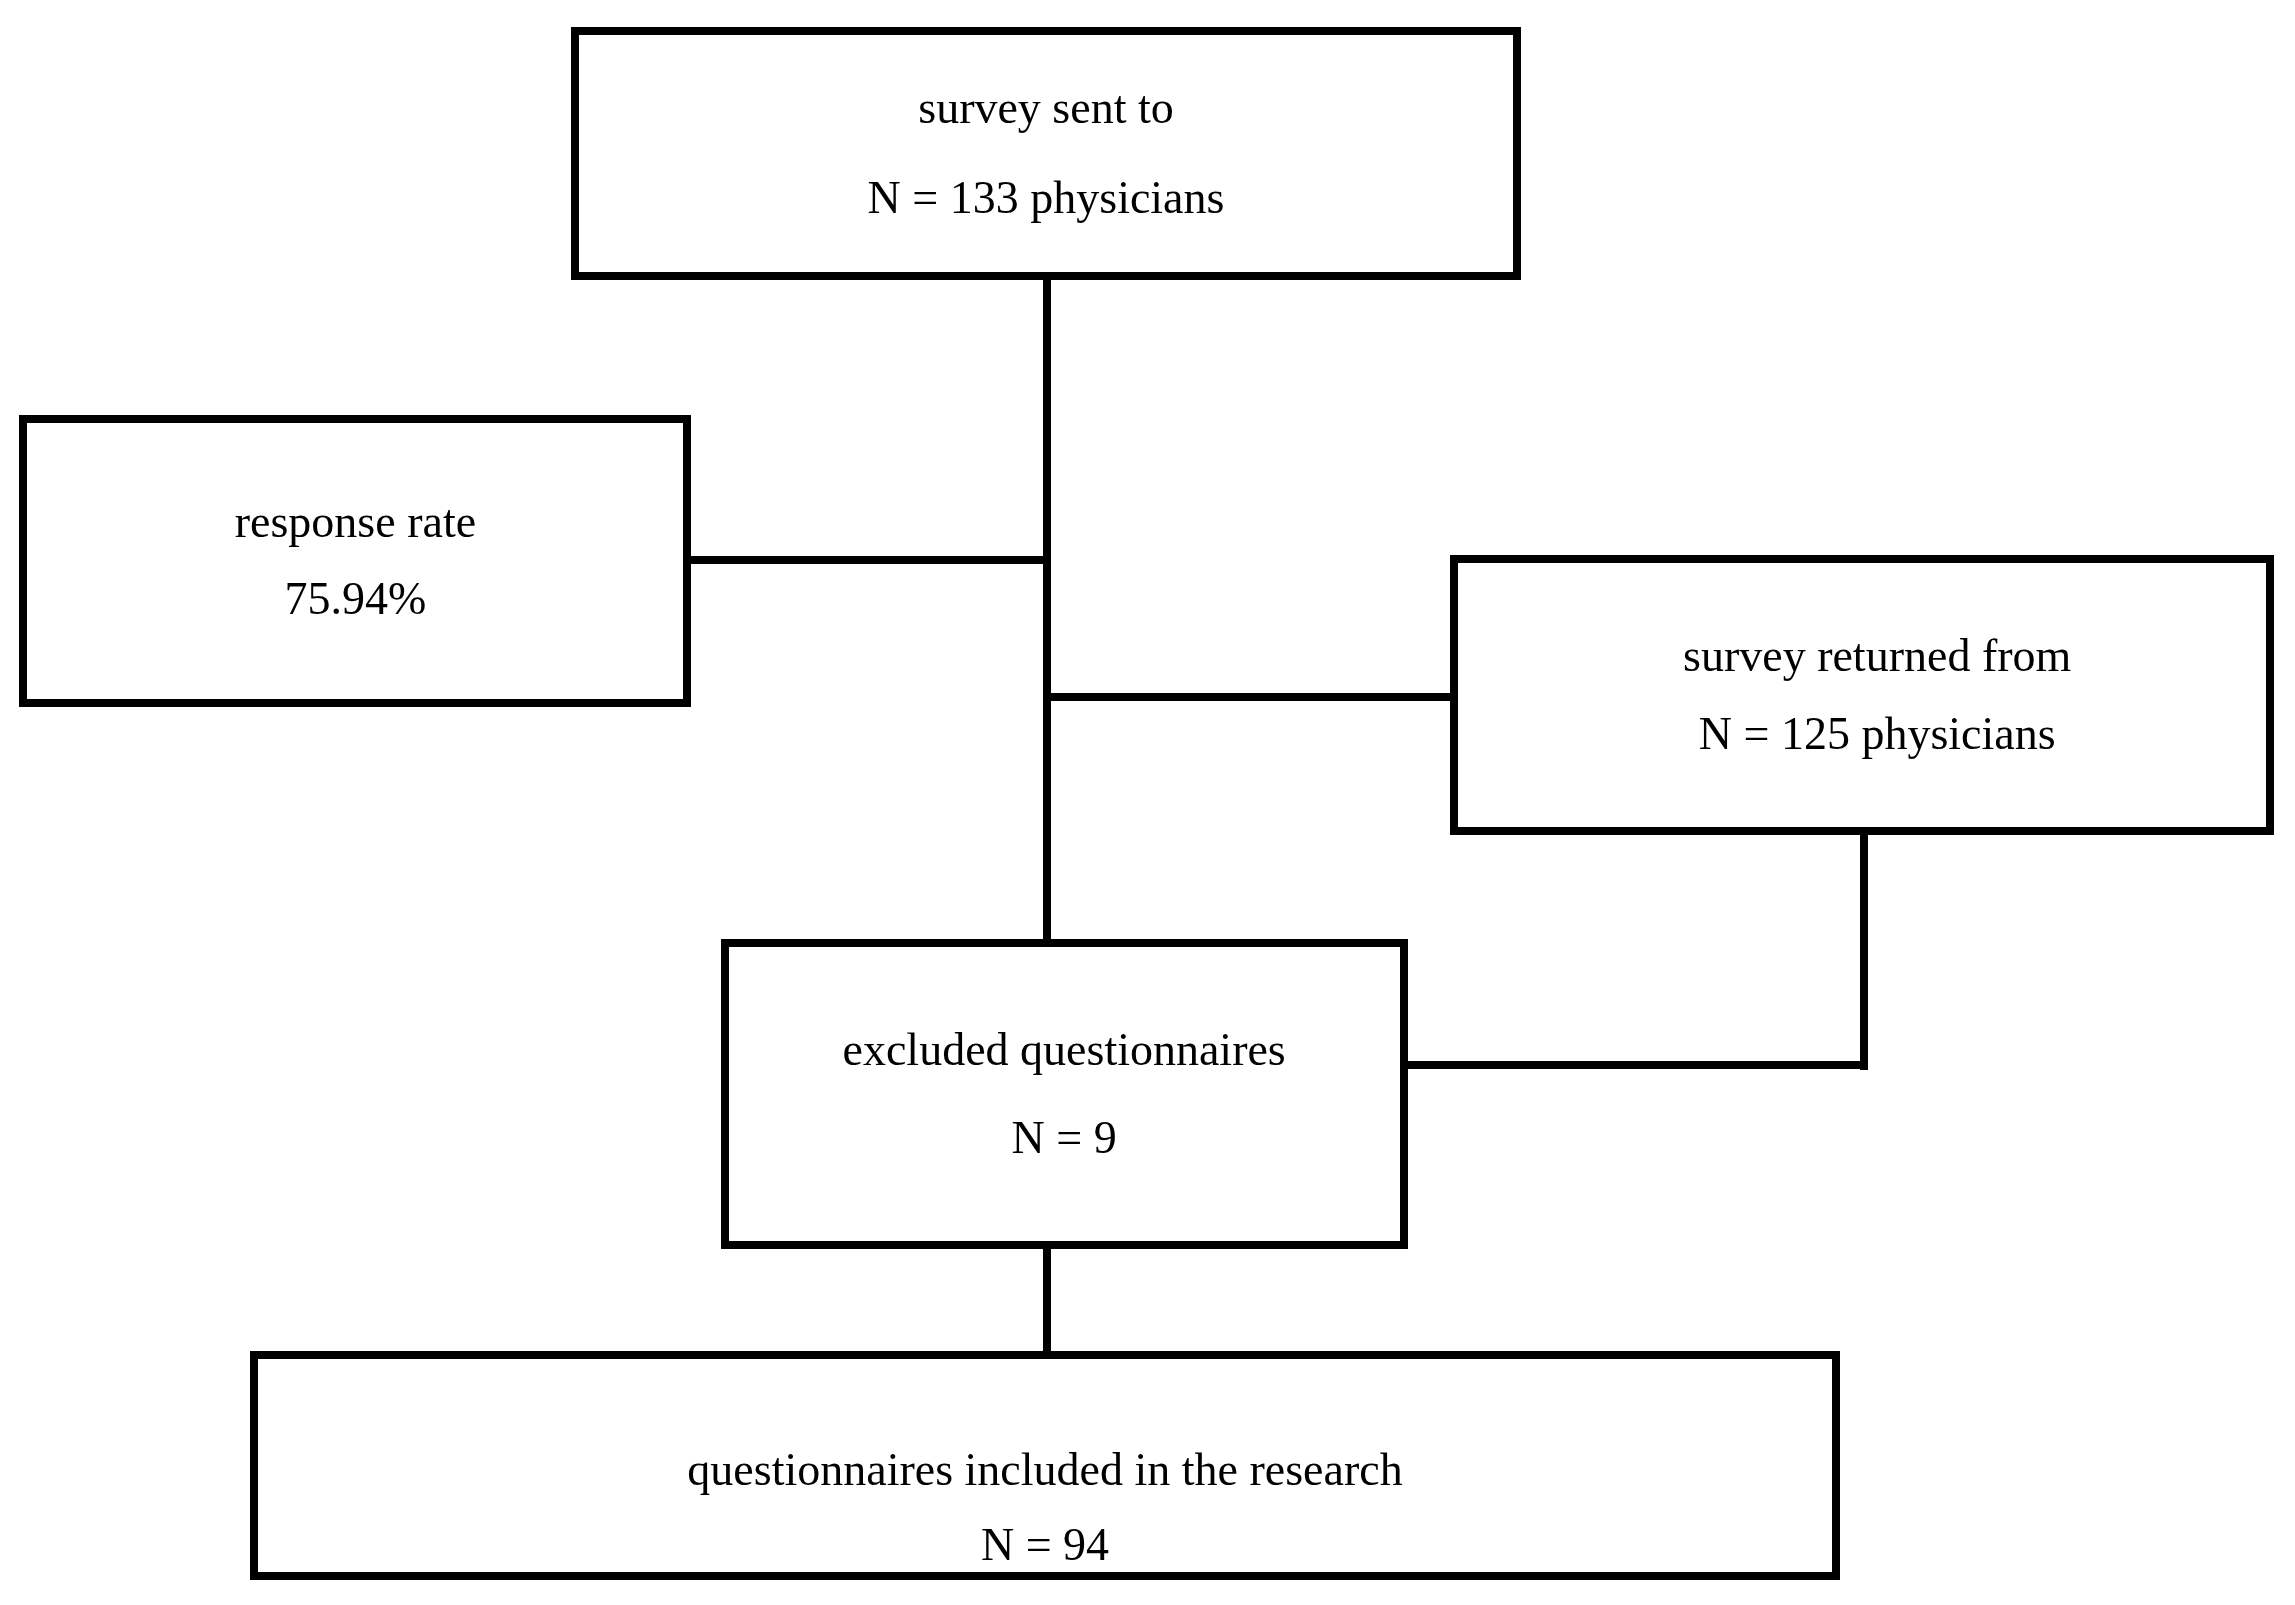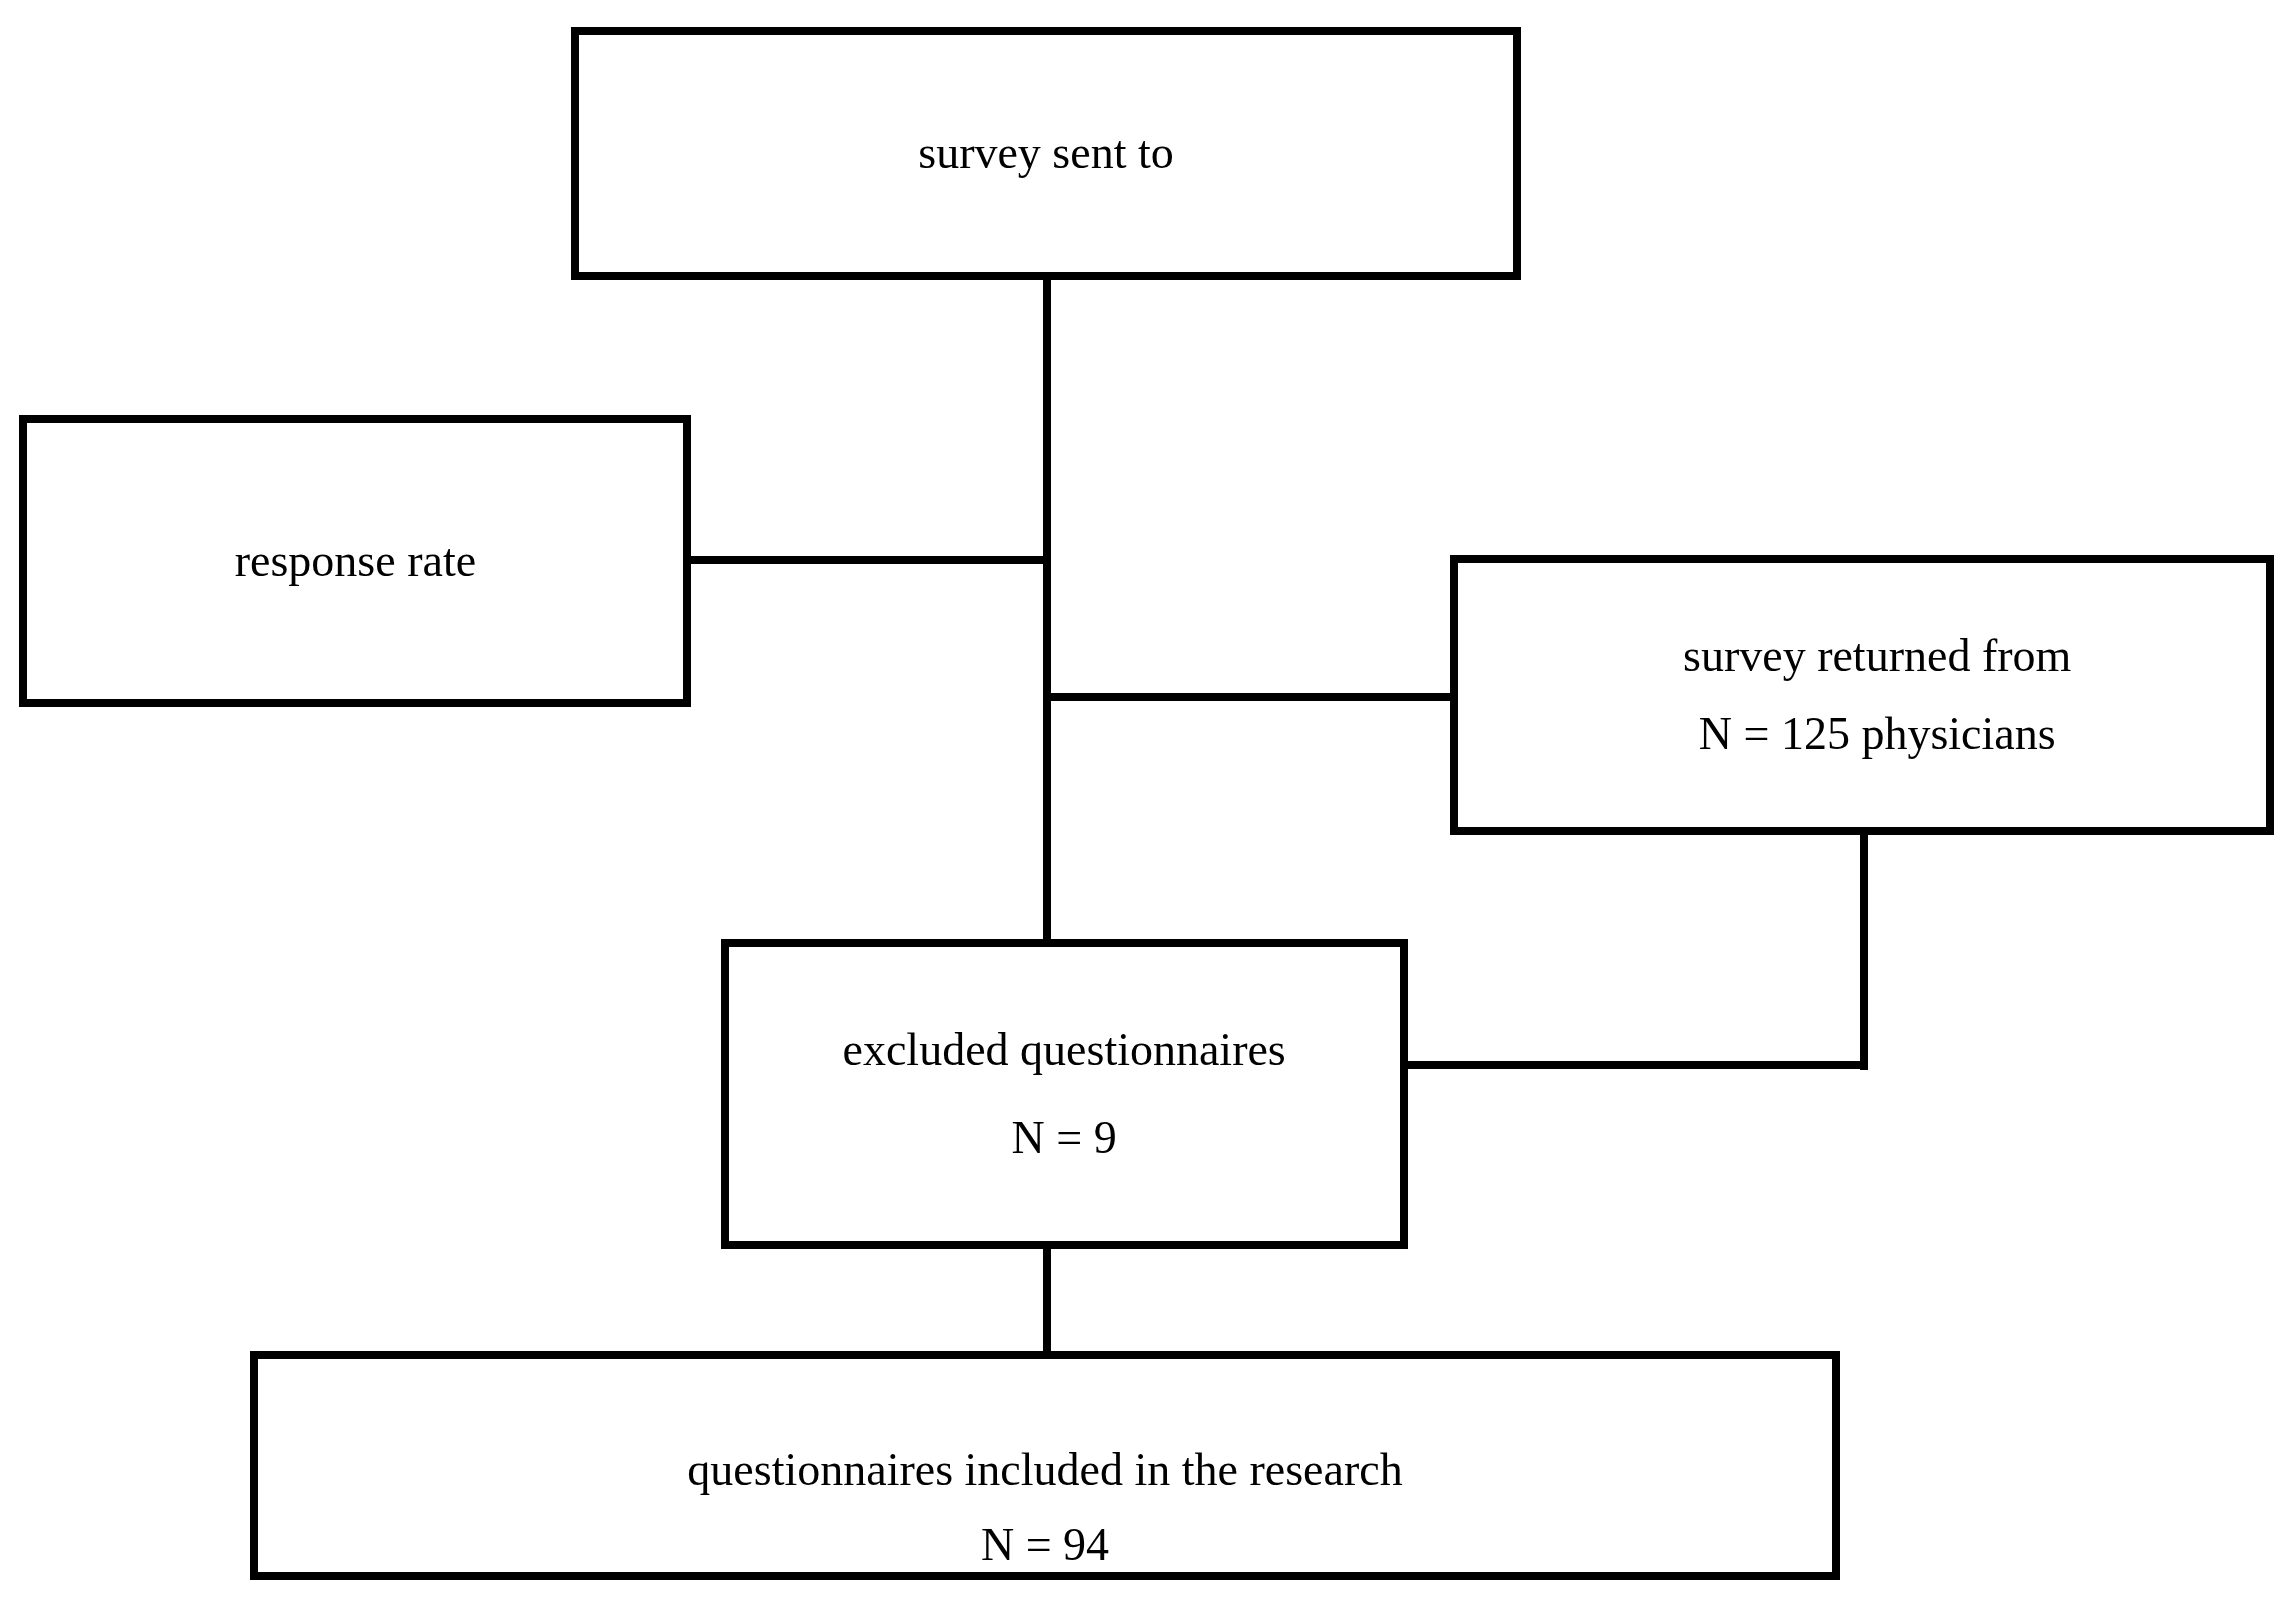--- a/index.html
+++ b/index.html
@@ -48,24 +48,26 @@
 
   <div class="connector" style="left:1043px; top:278px; width:8.4px; height:665px;"></div>
   <div class="connector" style="left:687px; top:556px; width:364px; height:8.4px;"></div>
   <div class="connector" style="left:1043px; top:693px; width:412px; height:8.4px;"></div>
   <div class="connector" style="left:1860px; top:831px; width:8.4px; height:239px;"></div>
   <div class="connector" style="left:1402px; top:1061px; width:466px; height:8.4px;"></div>
   <div class="connector" style="left:1043px; top:1245px; width:8.4px; height:110px;"></div>
 
   <div class="box box--sent">
     <span class="line">survey sent to</span>
+    <span class="line">N = 133 physicians</span>
   </div>
 
   <div class="box box--response">
     <span class="line">response rate</span>
+    <span class="line">75.94%</span>
   </div>
 
   <div class="box box--returned">
     <span class="line">survey returned from</span>
     <span class="line">N = 125 physicians</span>
   </div>
 
   <div class="box box--excluded">
     <span class="line">excluded questionnaires</span>
     <span class="line">N = 9</span>

